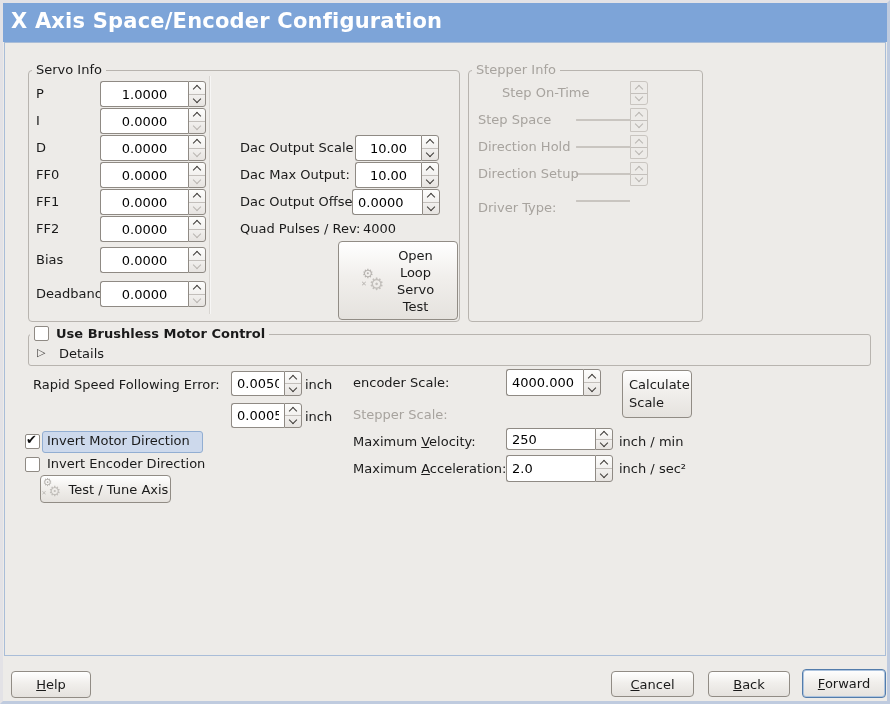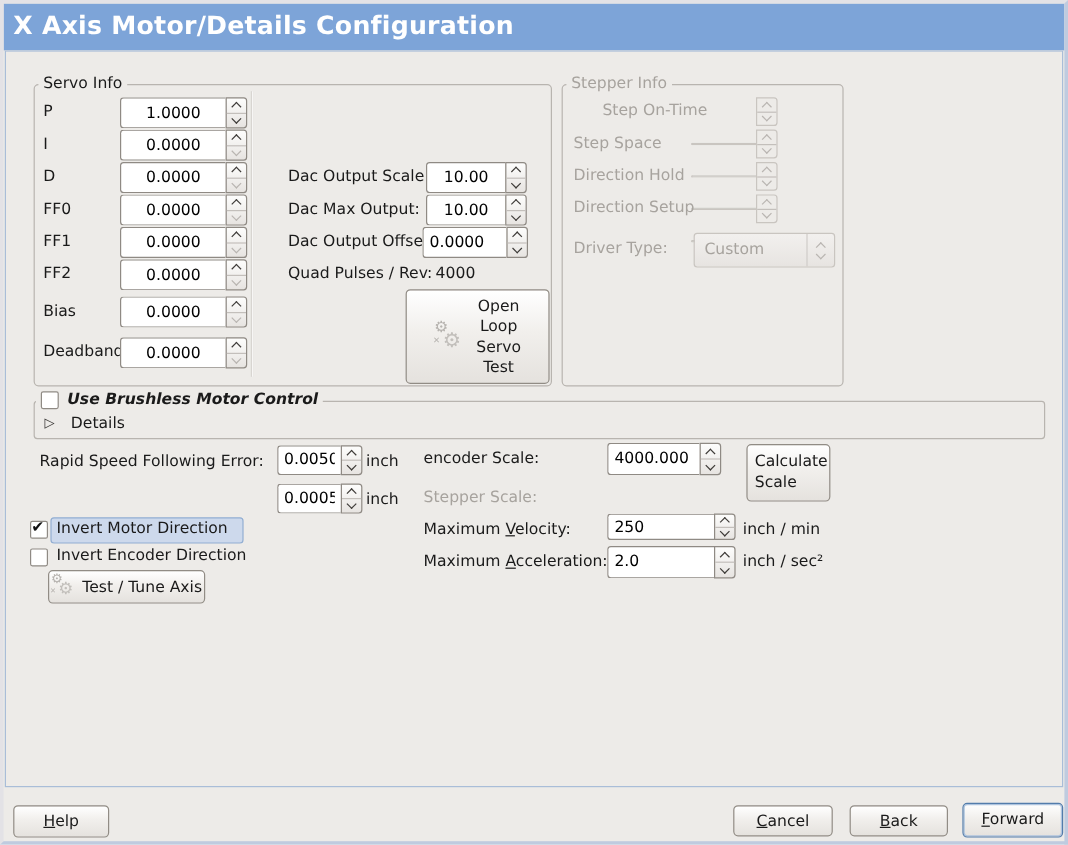--- a/index.html
+++ b/index.html
@@ -45,21 +45,21 @@
   .combo .txt{flex:1;padding-left:8px;color:#a7a39e;}
   .combo .cdiv{width:1px;align-self:stretch;background:#d0ccc8;}
   .combo .arrows{width:22px;display:flex;flex-direction:column;align-items:center;justify-content:center;}
 </style>
 </head>
 <body>
 
 <div id="win">
 
   <div class="titlebar">
-    <h1>X Axis Motor/Details Configuration</h1>
+    <h1>X Axis Space/Encoder Configuration</h1>
   </div>
 
   <div class="content"></div>
 
   <div class="frame" style="left:25px;top:67px;width:430px;height:250px;"></div>
   <div class="frame-label" style="left:29px;top:59px;">Servo Info</div>
   <div class="vsep" style="left:206px;top:73px;height:238px;"></div>
 
   <div class="lbl" style="left:33px;top:83px;">P</div>
   <div class="spinbox" style="left:97px;top:78px;width:106px;height:26px;">
@@ -268,33 +268,25 @@
         <div class="sb">
           <span class="ch up dim"></span>
         </div>
         <div class="sb">
           <span class="ch down dim"></span>
         </div>
       </div>
   </div>
 
   <div class="lbl dis" style="left:475px;top:197px;">Driver Type:</div>
-  <div class="combo" style="left:575px;top:191px;width:116px;height:27px;">
-    <span class="txt">Custom</span>
-    <span class="cdiv"></span>
-    <span class="arrows">
-        <span class="ch up dim"></span>
-        <span class="ch down dim"></span>
-      </span>
-  </div>
 
   <div class="frame" style="left:25px;top:331px;width:841px;height:30px;border-radius:3px;"></div>
   <div class="frame-label" style="left:27px;top:323px;display:flex;align-items:center;">
     <span class="cb" style="position:relative;margin-right:7px;"></span>
-    <span style="font-weight:bold;font-style:italic;">Use Brushless Motor Control</span>
+    <span style="font-weight:bold;">Use Brushless Motor Control</span>
   </div>
   <div class="lbl" style="left:34px;top:343px;font-size:11px;color:#3c3a38;">▷</div>
   <div class="lbl" style="left:56px;top:343px;">Details</div>
 
   <div class="lbl" style="left:30px;top:374px;">Rapid Speed Following Error:</div>
   <div class="spinbox" style="left:228px;top:368px;width:71px;height:25px;">
     <input readonly="" value="0.0050" style="">
     <div class="spin">
         <div class="sb">
           <span class="ch up"></span>

